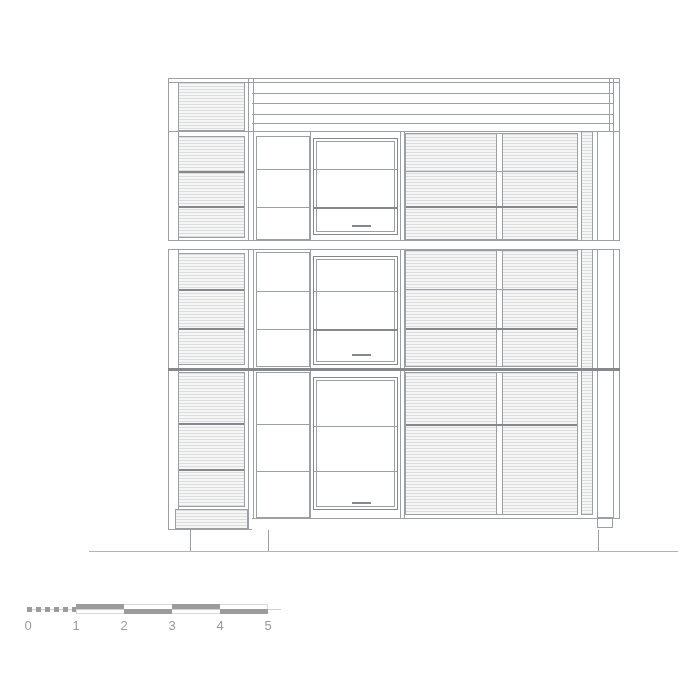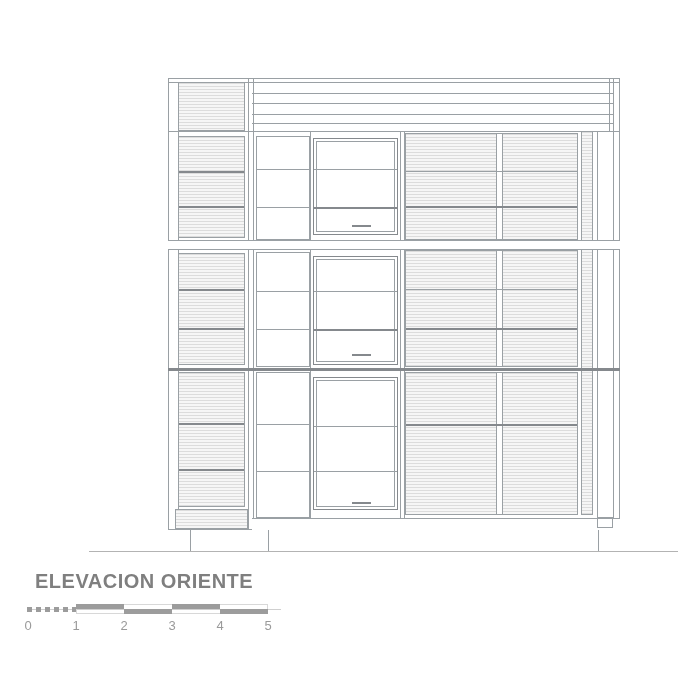--- a/index.html
+++ b/index.html
@@ -145,21 +145,20 @@
     <div class="abs band-white" style="left:168px;top:240px;width:452px;height:10px;"></div>
     <div class="abs band-dark" style="left:168px;top:368px;width:452px;height:3px;"></div>
     <div class="abs bottom-band" style="left:252px;top:518px;width:368px;height:12px;"></div>
 
     <div class="abs post" style="left:190px;top:530px;width:1px;height:21px;"></div>
     <div class="abs post" style="left:268px;top:530px;width:1px;height:21px;"></div>
     <div class="abs post" style="left:598px;top:530px;width:1px;height:21px;"></div>
     <div class="abs ground" style="left:89px;top:551px;width:589px;height:1px;"></div>
   </div>
 
-  <div class="title">ELEVACION ORIENTE</div>
 
   <div class="scalebar">
     <div class="sb-hairline"></div>
     <div class="sb-checker"></div>
     <div class="sb-outline"></div>
     <div class="sb-seg" style="left:49px;top:0;"></div>
     <div class="sb-seg" style="left:97px;top:5px;"></div>
     <div class="sb-seg" style="left:145px;top:0;"></div>
     <div class="sb-seg" style="left:193px;top:5px;"></div>
     <span class="sb-num" style="left:-7px;">0</span>

